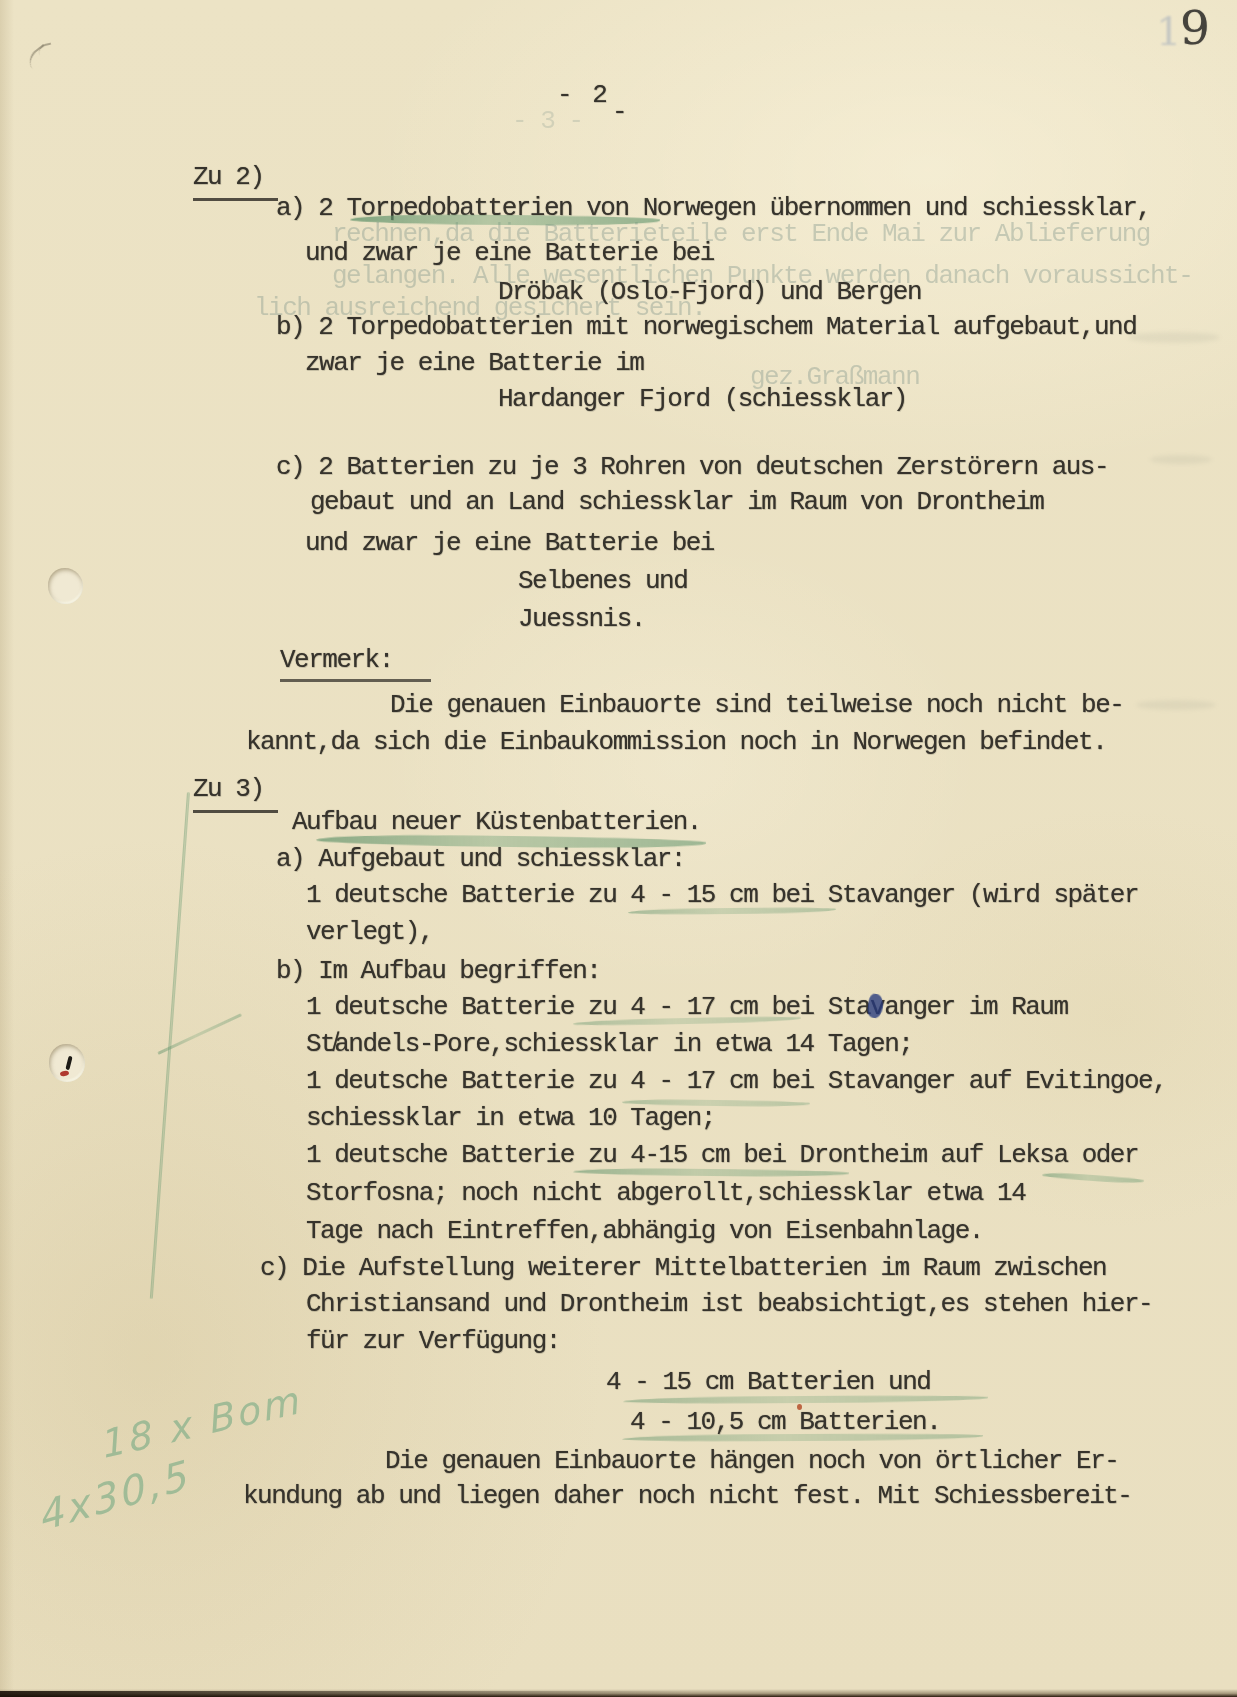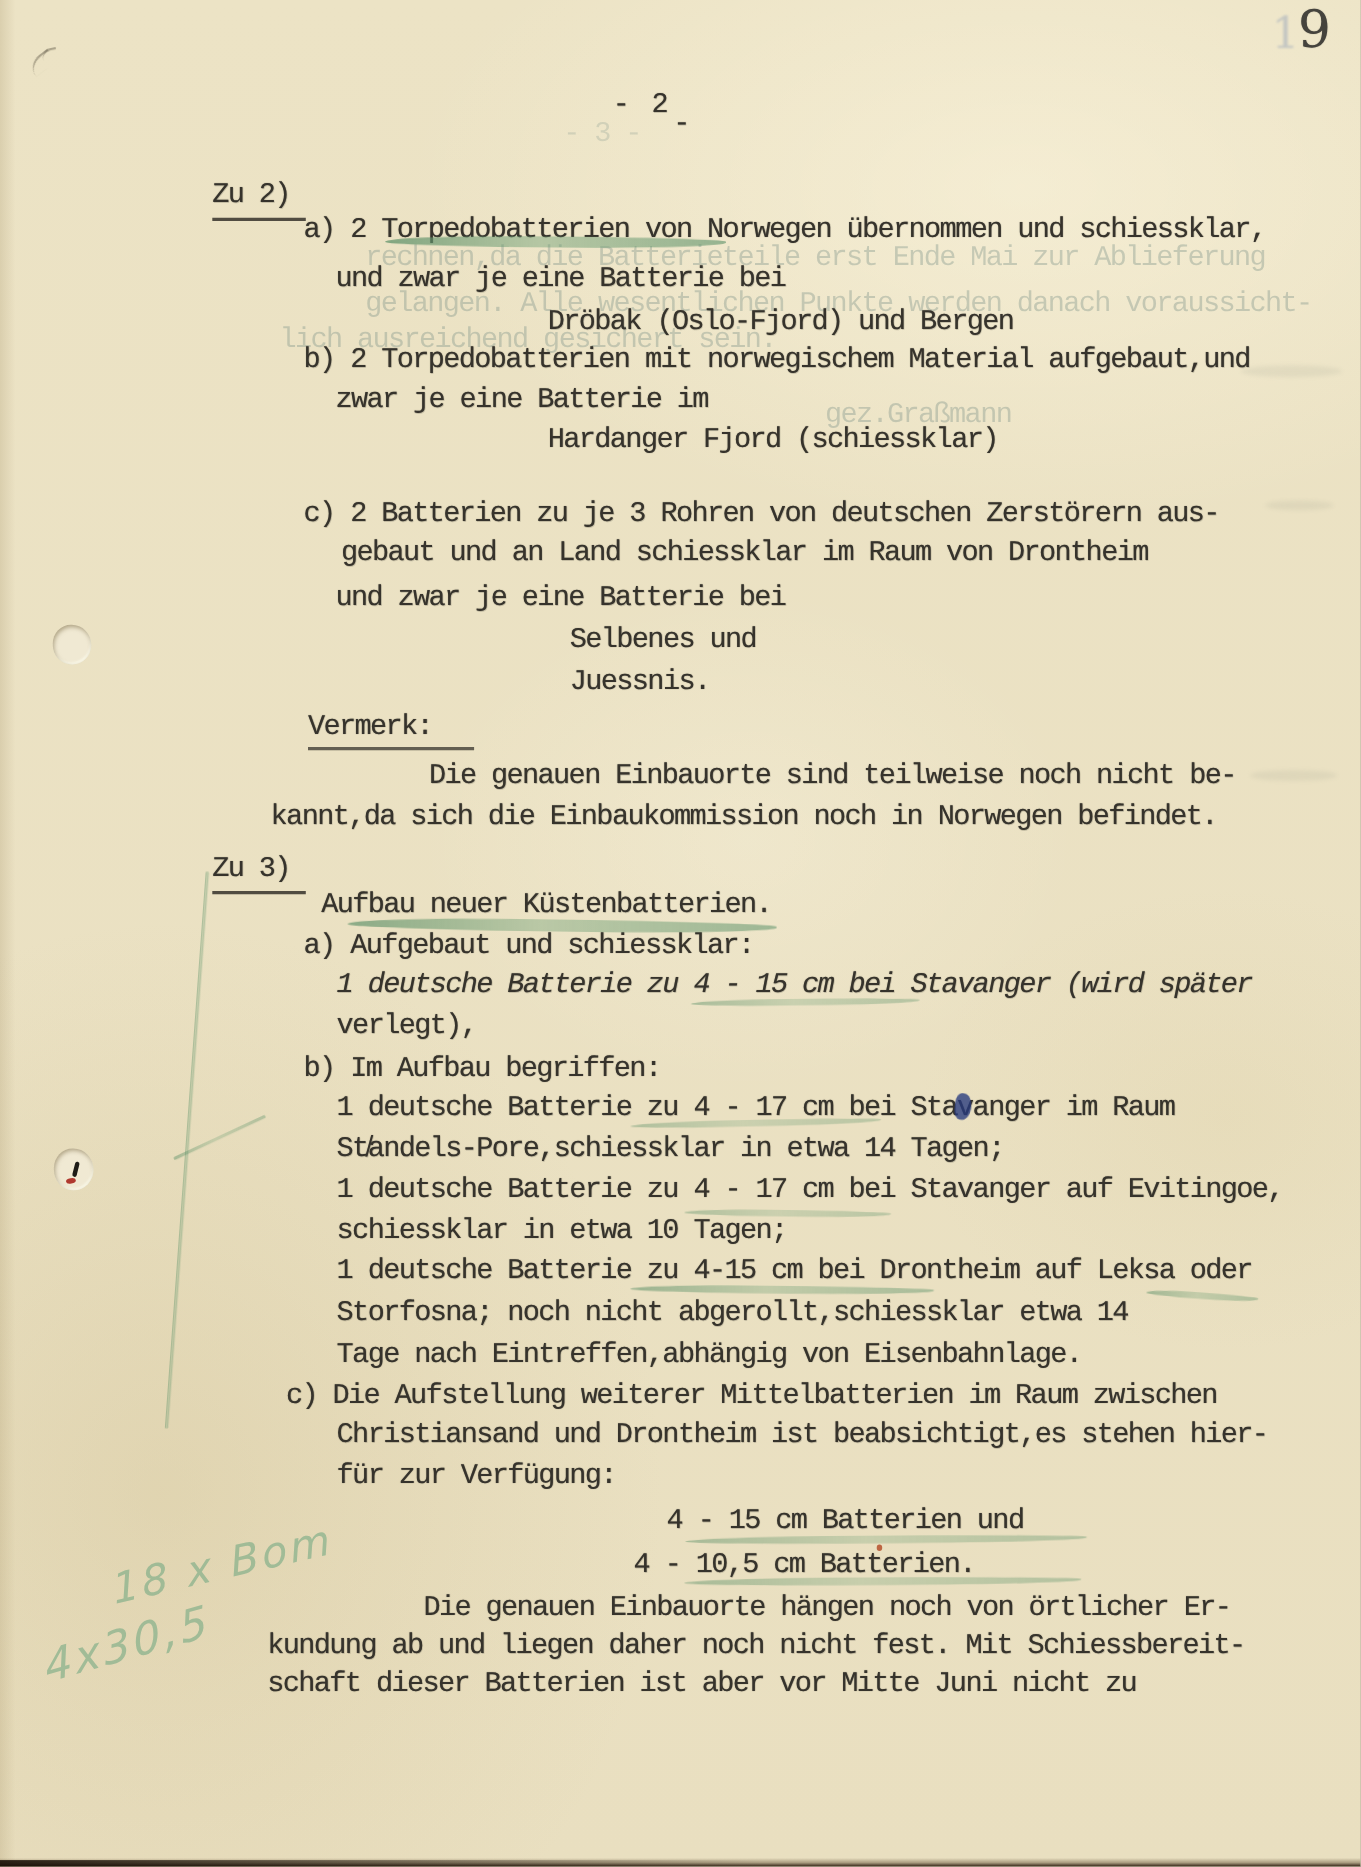--- a/index.html
+++ b/index.html
@@ -102,38 +102,37 @@
   <div class="tline" style="left:518px; top:566px;">Selbenes und</div>
   <div class="tline" style="left:518px; top:604px;">Juessnis.</div>
 
   <div class="tline u-vermerk" style="left:246px; top:645px;margin-left:34px;">Vermerk:</div>
   <div class="tline" style="left:390px; top:690px;">Die genauen Einbauorte sind teilweise noch nicht be-</div>
   <div class="tline" style="left:246px; top:727px;">kannt,da sich die Einbaukommission noch in Norwegen befindet.</div>
 
   <div class="tline u-heavy" style="left:193px; top:764px;">Zu 3)</div>
   <div class="tline" style="left:292px; top:807px;">Aufbau neuer Küstenbatterien.</div>
   <div class="tline" style="left:276px; top:844px;">a) Aufgebaut und schiessklar:</div>
-  <div class="tline" style="left:306px; top:880px;font-style:italic;">1 deutsche Batterie zu 4 - 15 cm bei Stavanger (wird später</div>
+  <div class="tline" style="left:306px; top:880px;">1 deutsche Batterie zu 4 - 15 cm bei Stavanger (wird später</div>
   <div class="tline" style="left:306px; top:917px;">verlegt),</div>
   <div class="tline" style="left:276px; top:956px;">b) Im Aufbau begriffen:</div>
   <div class="tline" style="left:306px; top:992px;">1 deutsche Batterie zu 4 - 17 cm bei Stavanger im Raum</div>
   <div class="tline" style="left:306px; top:1029px;">St̸andels-Pore,schiessklar in etwa 14 Tagen;</div>
   <div class="tline" style="left:306px; top:1066px;">1 deutsche Batterie zu 4 - 17 cm bei Stavanger auf Evitingoe,</div>
   <div class="tline" style="left:306px; top:1103px;">schiessklar in etwa 10 Tagen;</div>
   <div class="tline" style="left:306px; top:1140px;">1 deutsche Batterie zu 4-15 cm bei Drontheim auf Leksa oder</div>
   <div class="tline" style="left:306px; top:1178px;">Storfosna; noch nicht abgerollt,schiessklar etwa 14</div>
   <div class="tline" style="left:306px; top:1216px;">Tage nach Eintreffen,abhängig von Eisenbahnlage.</div>
   <div class="tline" style="left:260px; top:1253px;">c) Die Aufstellung weiterer Mittelbatterien im Raum zwischen</div>
   <div class="tline" style="left:306px; top:1289px;">Christiansand und Drontheim ist beabsichtigt,es stehen hier-</div>
   <div class="tline" style="left:306px; top:1326px;">für zur Verfügung:</div>
   <div class="tline" style="left:606px; top:1367px;">4 - 15 cm Batterien und</div>
-  <div class="tline" style="left:576px; top:1407px;">4 - 10,5 cm Batterien.</div>
+  <div class="tline" style="left:630px; top:1407px;">4 - 10,5 cm Batterien.</div>
   <div class="tline" style="left:385px; top:1446px;">Die genauen Einbauorte hängen noch von örtlicher Er-</div>
   <div class="tline" style="left:243px; top:1481px;">kundung ab und liegen daher noch nicht fest. Mit Schiessbereit-</div>
-  <div class="tline" style="left:243px; top:1515px;">schaft dieser Batterien ist aber vor Mitte Juni nicht zu</div>
 
   <div class="gstroke" style="left:350px;  top:215px;  width:310px; height:10px; transform:rotate(.5deg);  opacity:.8;"></div>
   <div class="gstroke" style="left:316px;  top:836px;  width:390px; height:11px; transform:rotate(.8deg);  opacity:.72;"></div>
   <div class="gstroke" style="left:628px;  top:908px;  width:208px; height:6px;  transform:rotate(-.6deg); opacity:.5;"></div>
   <div class="gstroke" style="left:573px;  top:1018px; width:228px; height:6px;  transform:rotate(-1.2deg);opacity:.45;"></div>
   <div class="gstroke" style="left:622px;  top:1100px; width:188px; height:6px;  transform:rotate(.8deg);  opacity:.45;"></div>
   <div class="gstroke" style="left:573px;  top:1169px; width:276px; height:7px;  transform:rotate(.6deg);  opacity:.6;"></div>
   <div class="gstroke" style="left:1042px; top:1175px; width:102px; height:6px;  transform:rotate(4deg);   opacity:.55;"></div>
   <div class="gstroke" style="left:623px;  top:1396px; width:365px; height:7px;  transform:rotate(-.4deg); opacity:.5;"></div>
   <div class="gstroke" style="left:622px;  top:1434px; width:361px; height:7px;  transform:rotate(-.3deg); opacity:.5;"></div>

